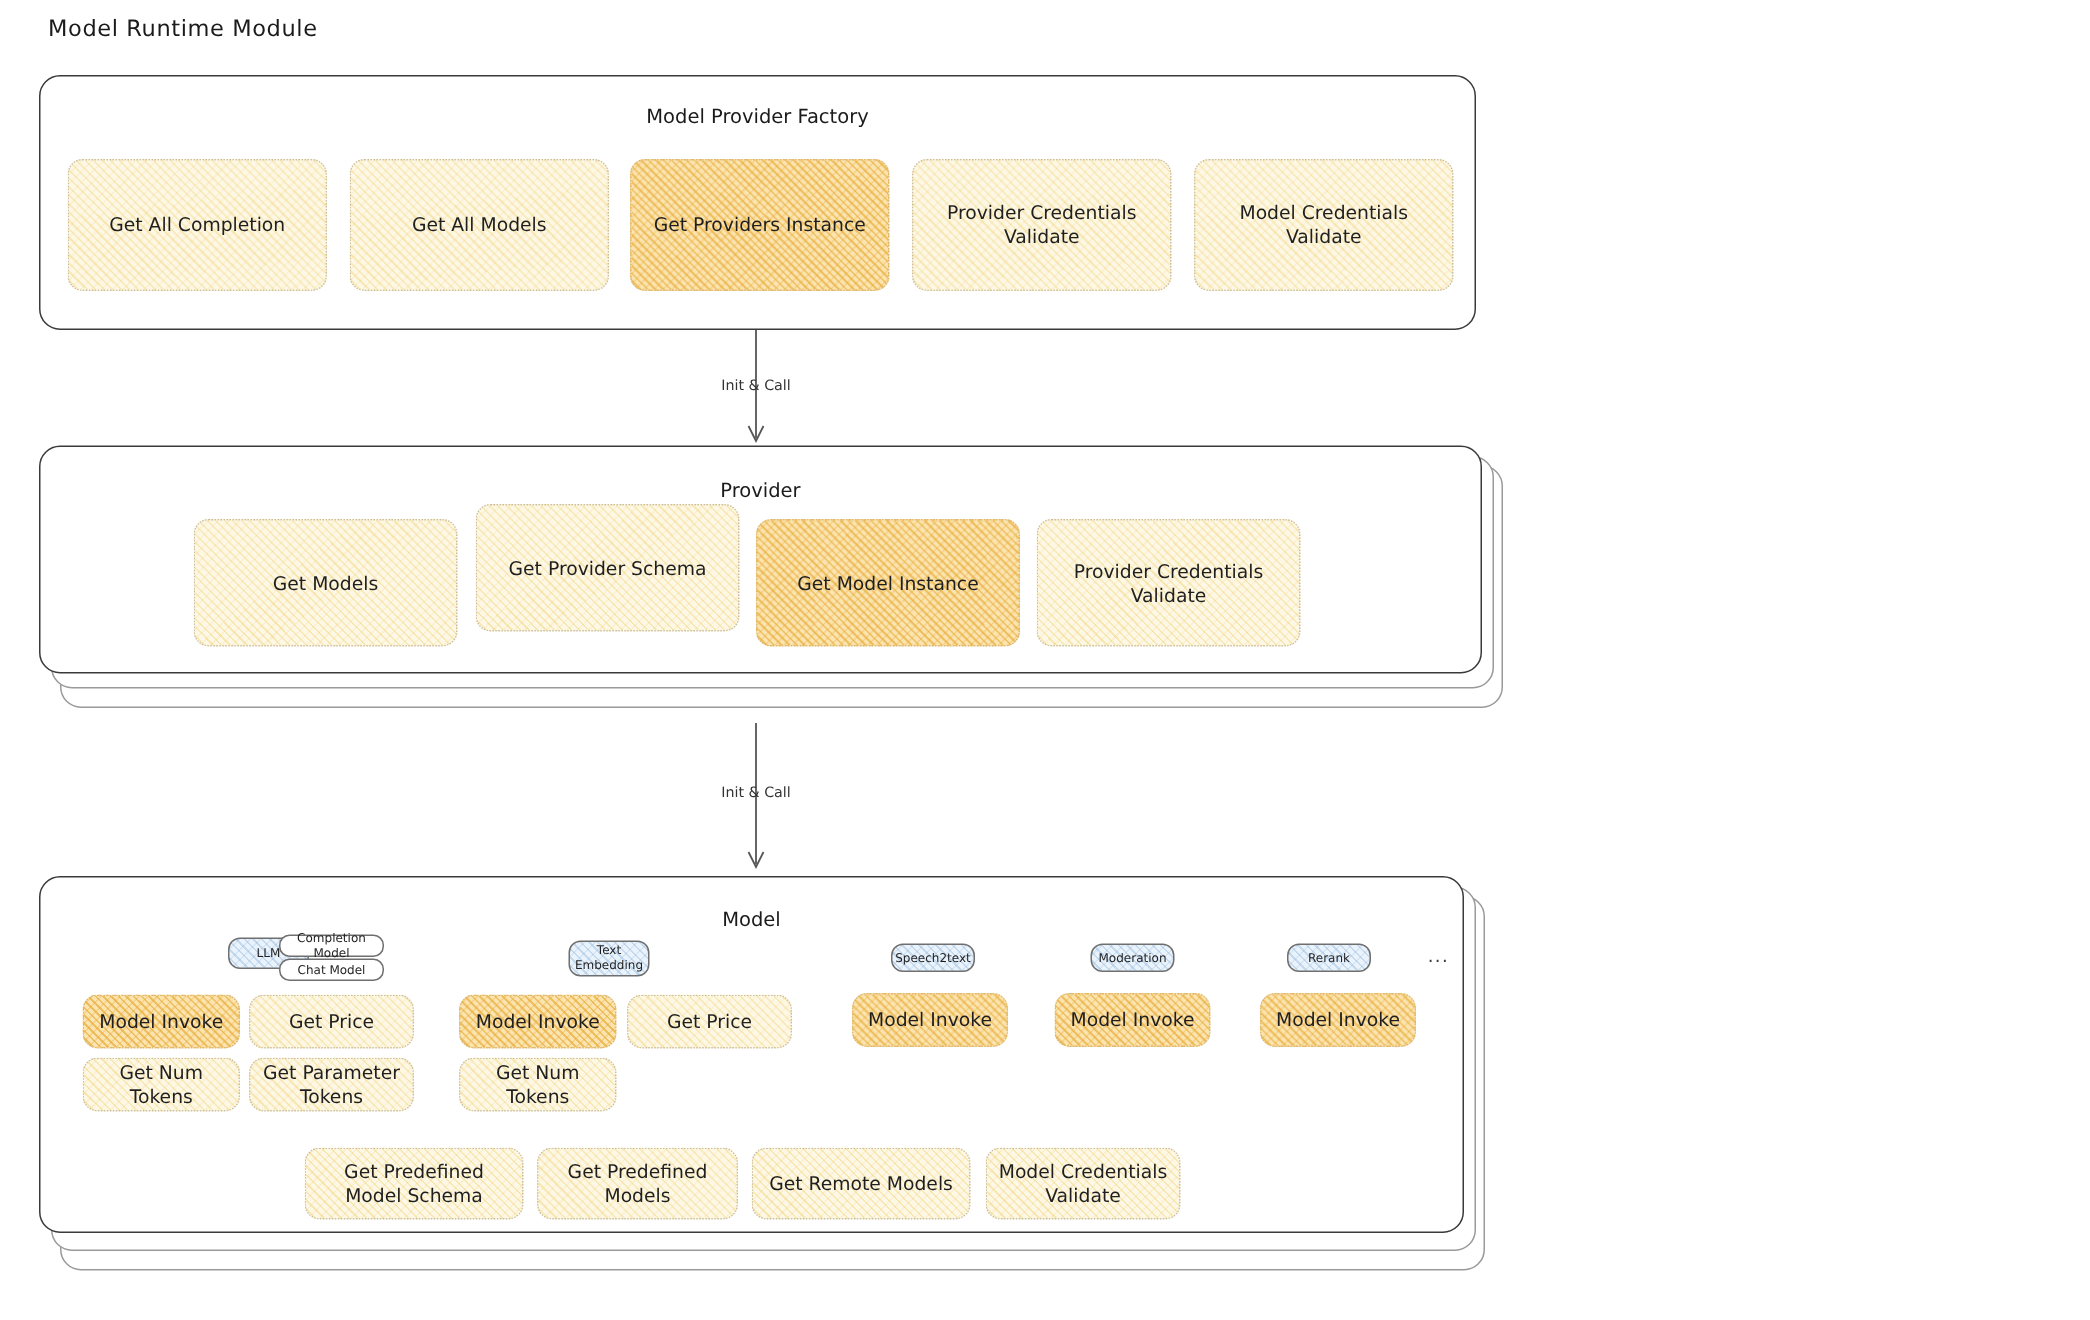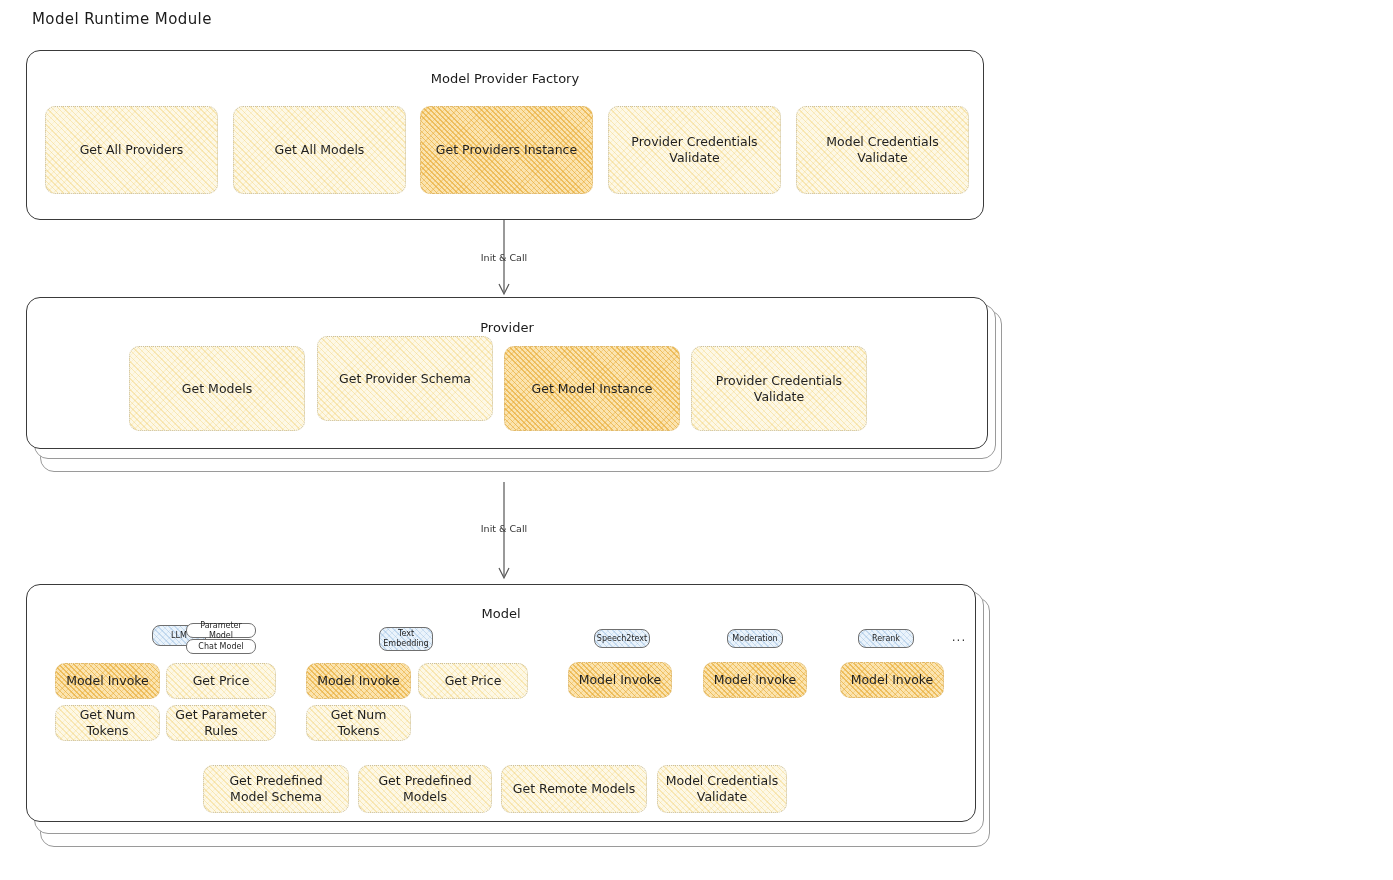--- a/index.html
+++ b/index.html
@@ -97,21 +97,21 @@
 <body>
 
 <div id="canvas">
 
   <div class="page-title">Model Runtime Module</div>
 
   <div class="container" style="left:26px; top:50px; width:958px; height:170px;">
     <div class="ctitle" style="top:20px;">Model Provider Factory</div>
   </div>
   <div class="node fill-yellow" style="left:45px; top:106px; width:173px; height:88px;">
-    <span>Get All Providers</span>
+    <span>Get All Completion</span>
   </div>
   <div class="node fill-yellow" style="left:233px; top:106px; width:173px; height:88px;text-align:right;">
     <span>Get All Models</span>
   </div>
   <div class="node fill-orange" style="left:420px; top:106px; width:173px; height:88px;">
     <span>Get Providers Instance</span>
   </div>
   <div class="node fill-yellow" style="left:608px; top:106px; width:173px; height:88px;">
     <span>Provider Credentials Validate</span>
   </div>
@@ -178,36 +178,36 @@
   <div class="stack-l" style="left:40px; top:597px; width:950px; height:250px;"></div>
   <div class="stack-l" style="left:34px; top:591px; width:950px; height:243px;"></div>
   <div class="container" style="left:26px; top:584px; width:950px; height:238px; z-index:2;">
     <div class="ctitle" style="top:21px;">Model</div>
   </div>
 
   <div class="node fill-blue" style="left:128px; top:625px; width:54px; height:21px; z-index:3;margin-left:24px;">
     <span>LLM</span>
   </div>
   <div class="node fill-white" style="left:186px; top:623px; width:70px; height:15px; z-index:3;">
-    <span>Parameter Model</span>
+    <span>Completion Model</span>
   </div>
   <div class="node fill-white" style="left:186px; top:639px; width:70px; height:15px; z-index:3;">
     <span>Chat Model</span>
   </div>
   <div class="node fill-orange" style="left:55px; top:663px; width:105px; height:36px; z-index:3;">
     <span>Model Invoke</span>
   </div>
   <div class="node fill-yellow" style="left:166px; top:663px; width:110px; height:36px; z-index:3;">
     <span>Get Price</span>
   </div>
   <div class="node fill-yellow" style="left:55px; top:705px; width:105px; height:36px; z-index:3;">
     <span>Get Num Tokens</span>
   </div>
   <div class="node fill-yellow" style="left:166px; top:705px; width:110px; height:36px; z-index:3;">
-    <span>Get Parameter Rules</span>
+    <span>Get Parameter Tokens</span>
   </div>
 
   <div class="node fill-blue" style="left:379px; top:627px; width:54px; height:24px; z-index:3;">
     <span>Text Embedding</span>
   </div>
   <div class="node fill-orange" style="left:306px; top:663px; width:105px; height:36px; z-index:3;">
     <span>Model Invoke</span>
   </div>
   <div class="node fill-yellow" style="left:418px; top:663px; width:110px; height:36px; z-index:3;">
     <span>Get Price</span>

